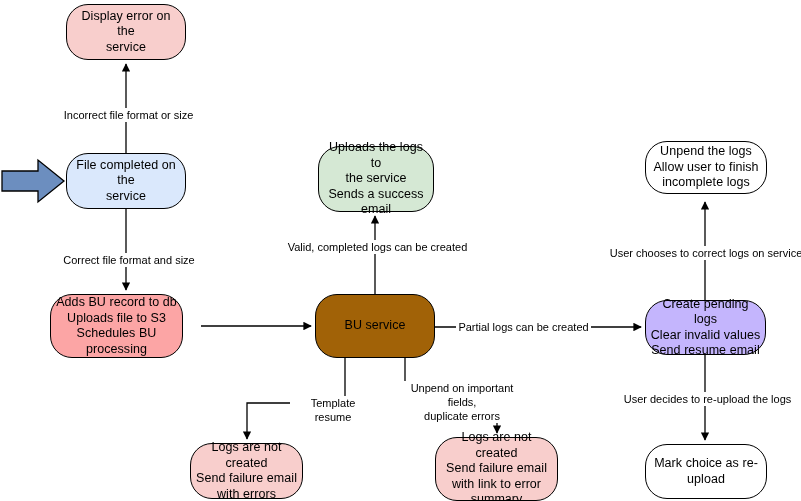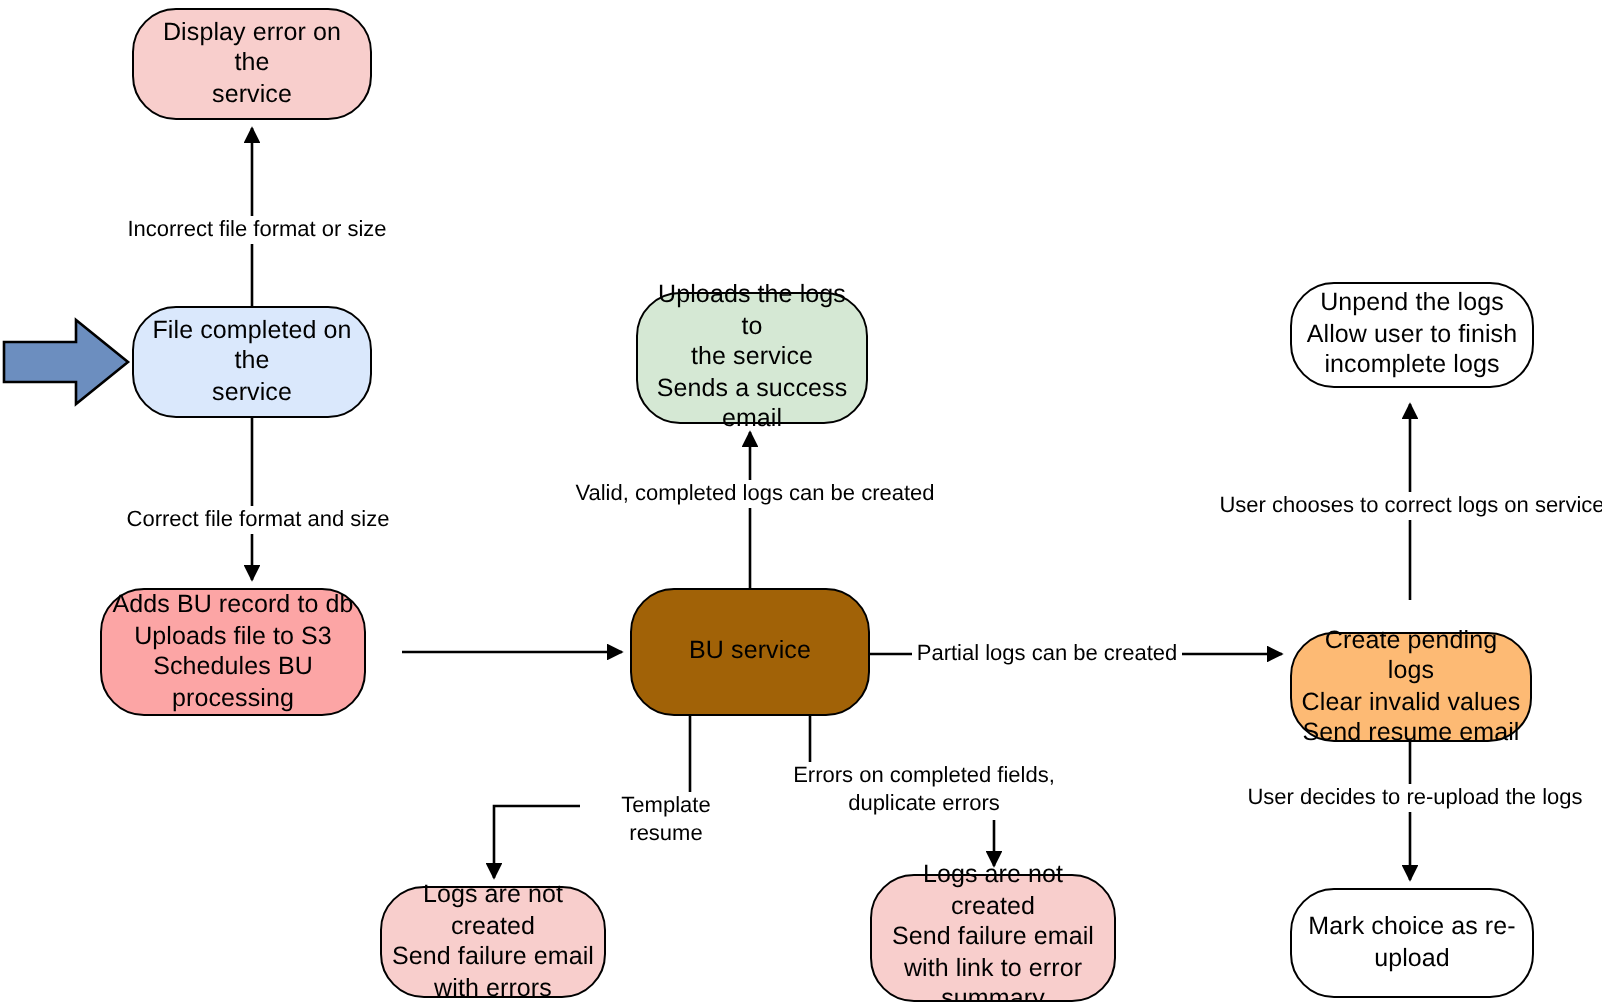--- a/index.html
+++ b/index.html
@@ -107,37 +107,37 @@
 
   <div class="node" style="left:435px;top:437px;width:123px;height:64px;background:#f8cecc;">Logs are not created
 Send failure email
 with link to error
 summary</div>
 
   <div class="node" style="left:645px;top:141px;width:122px;height:53px;background:#ffffff;">Unpend the logs
 Allow user to finish
 incomplete logs</div>
 
-  <div class="node" style="left:645px;top:316px;width:121px;height:55px;background:#fdba74;">Create pending logs
+  <div class="node" style="left:645px;top:300px;width:121px;height:55px;background:#c4b5fd;">Create pending logs
 Clear invalid values
 Send resume email</div>
 
   <div class="node" style="left:645px;top:444px;width:122px;height:55px;background:#ffffff;text-align:center;">Mark choice as re-
 upload</div>
 
   <div class="edge-label" style="left:58px;top:108px;width:137px;">Incorrect file format or size</div>
 
   <div class="edge-label" style="left:60px;top:253px;width:134px;">Correct file format and size</div>
 
   <div class="edge-label" style="left:283px;top:240px;width:185px;">Valid, completed logs can be created</div>
 
   <div class="edge-label" style="left:456px;top:320px;width:131px;">Partial logs can be created</div>
 
   <div class="edge-label" style="left:290px;top:396px;width:82px;">Template resume</div>
 
-  <div class="edge-label" style="left:394px;top:381px;width:132px;">Errors on completed fields,
+  <div class="edge-label" style="left:394px;top:381px;width:132px;">Unpend on important fields,
 duplicate errors</div>
 
   <div class="edge-label" style="left:607px;top:246px;width:194px;">User chooses to correct logs on service</div>
 
   <div class="edge-label" style="left:620px;top:392px;width:171px;">User decides to re-upload the logs</div>
 
 </div>
 
 </body></html>

